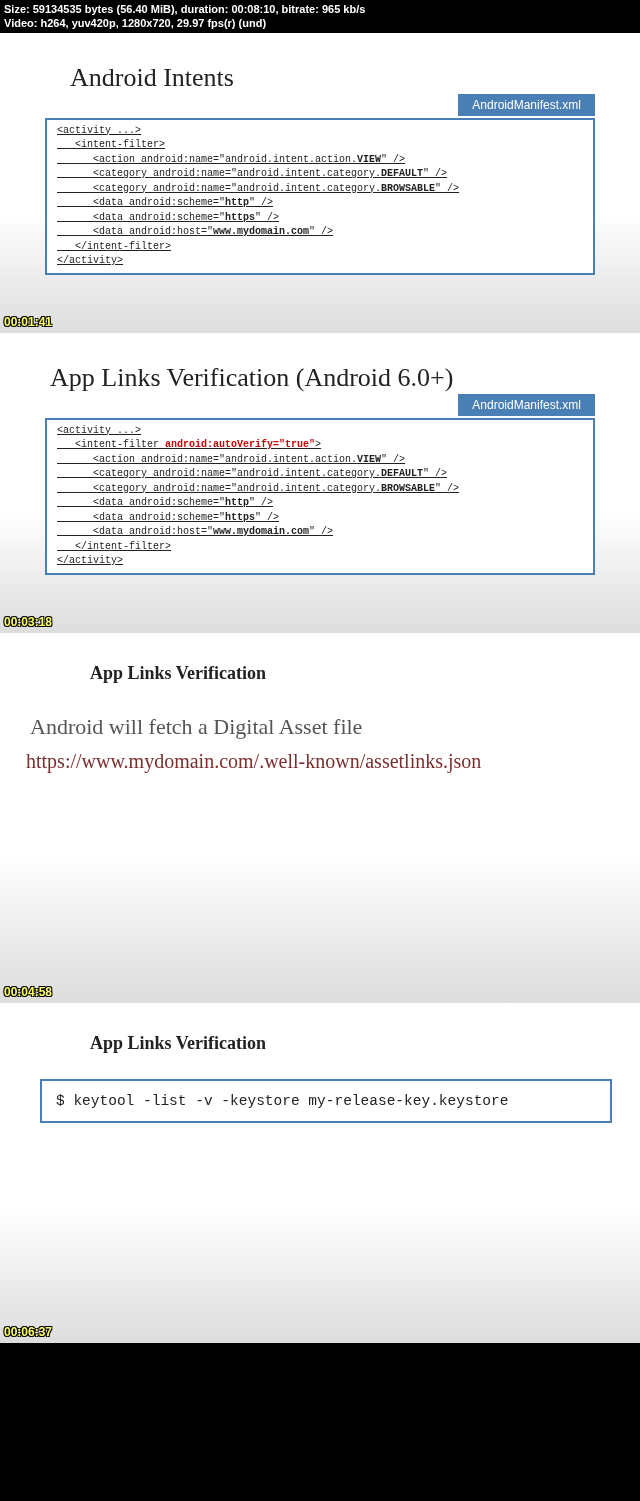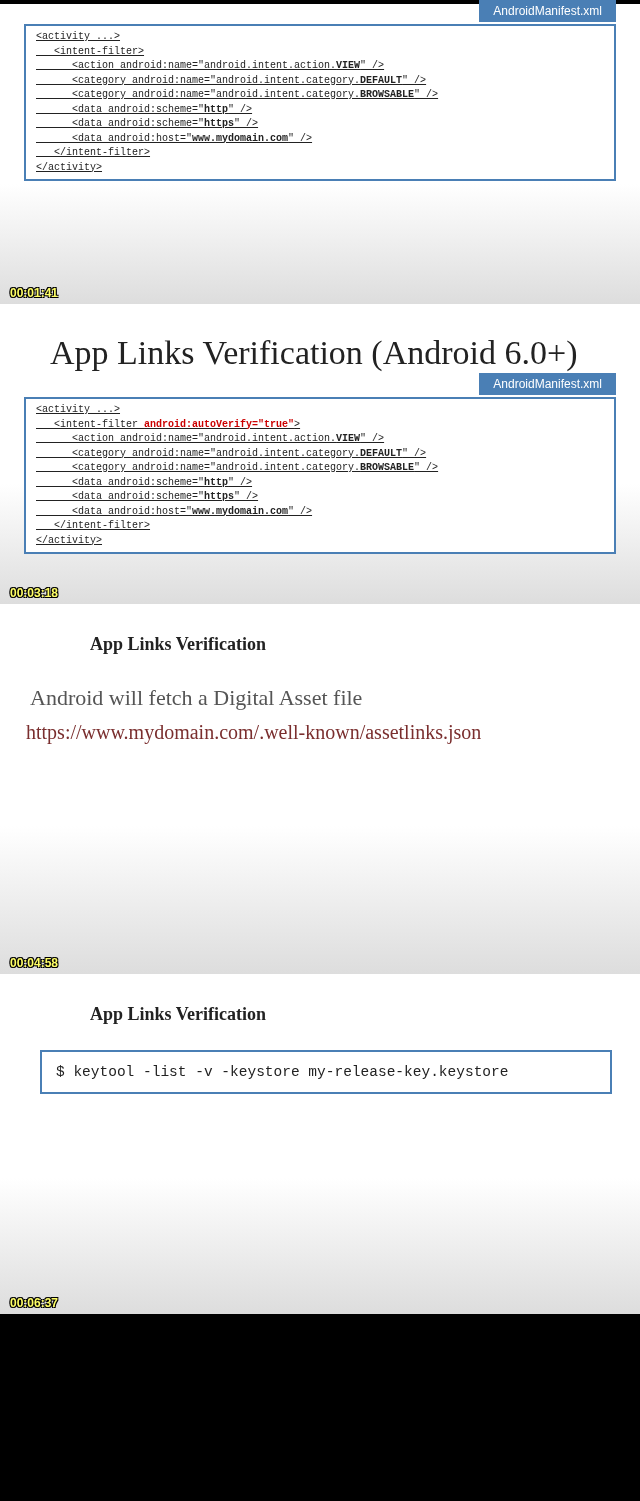--- a/index.html
+++ b/index.html
@@ -1,40 +1,43 @@
 <!DOCTYPE html>
 <html><head>
 <meta charset="utf-8">
 <style>
   * { margin: 0; padding: 0; box-sizing: border-box; }
   body { width: 640px; background: #000; font-family: Georgia, 'Times New Roman', serif; }
   .header { background: #000; color: #fff; padding: 2px 4px; font-family: Arial, sans-serif; font-size: 11px; font-weight: bold; line-height: 1.3; }
   .slide { background: linear-gradient(to bottom, #fff 0%, #fff 60%, #ddd 100%); padding: 20px 0 30px 0; position: relative; min-height: 300px; }
   .slide-title { font-size: 26px; color: #222; margin: 10px 0 25px 70px; font-weight: normal; }
-  .slide-title2 { font-size: 34px; color: #222; margin: 10px 0 25px 50px; font-weight: normal; }
+  .slide-title2 { font-size: 26px; color: #222; margin: 10px 0 25px 50px; font-weight: normal; }
   .slide-title3 { font-size: 18px; color: #222; margin: 10px 0 25px 90px; font-weight: bold; }
-  .codebox-wrap { position: relative; margin: 0 24px; }
+  .codebox-wrap { position: relative; margin: 0 45px; }
   .tab { position: absolute; right: 0; top: -24px; background: #4a7fb5; color: #fff; font-family: Arial, sans-serif; font-size: 12px; padding: 4px 14px; }
   .codebox { border: 2px solid #4a7fb5; background: #fff; padding: 4px 10px; font-family: 'Courier New', monospace; font-size: 10px; line-height: 1.45; color: #222; white-space: pre; overflow: hidden; text-decoration: underline; }
   .bold { font-weight: bold; }
   .red { color: #c00; font-weight: bold; }
-  .timestamp { position: absolute; bottom: 4px; left: 10px; color: #ffff66; font-family: Arial, sans-serif; font-size: 12px; font-weight: bold; text-shadow: 1px 1px 0 #000, -1px -1px 0 #000, 1px -1px 0 #000, -1px 1px 0 #000; }
+  .timestamp { position: absolute; bottom: 4px; left: 4px; color: #ffff66; font-family: Arial, sans-serif; font-size: 12px; font-weight: bold; text-shadow: 1px 1px 0 #000, -1px -1px 0 #000, 1px -1px 0 #000, -1px 1px 0 #000; }
   .subtext { font-size: 22px; color: #555; margin: 30px 6px 10px 30px; }
   .url { font-size: 20px; color: #7a2e2e; margin: 10px 0 50px 26px; }
   .cmdbox { border: 2px solid #4a7fb5; background: #fff; padding: 12px 14px; font-family: 'Courier New', monospace; font-size: 14.5px; color: #222; margin: 20px 28px 80px 40px; }
   .slide3 { min-height: 370px; }
   .slide4 { min-height: 340px; }
 </style>
 </head>
 <body>
 
 <div class="header">
+  <div>Size: 59134535 bytes (56.40 MiB), duration: 00:08:10, bitrate: 965 kb/s</div>
+  <div>Video: h264, yuv420p, 1280x720, 29.97 fps(r) (und)</div>
 </div>
 
 <div class="slide">
+  <h2 class="slide-title">Android Intents</h2>
   <div class="codebox-wrap">
     <div class="tab">AndroidManifest.xml</div>
     <div class="codebox">&lt;activity ...&gt;
    &lt;intent-filter&gt;
       &lt;action android:name="android.intent.action.<span class="bold">VIEW</span>" /&gt;
       &lt;category android:name="android.intent.category.<span class="bold">DEFAULT</span>" /&gt;
       &lt;category android:name="android.intent.category.<span class="bold">BROWSABLE</span>" /&gt;
       &lt;data android:scheme="<span class="bold">http</span>" /&gt;
       &lt;data android:scheme="<span class="bold">https</span>" /&gt;
       &lt;data android:host="<span class="bold">www.mydomain.com</span>" /&gt;

